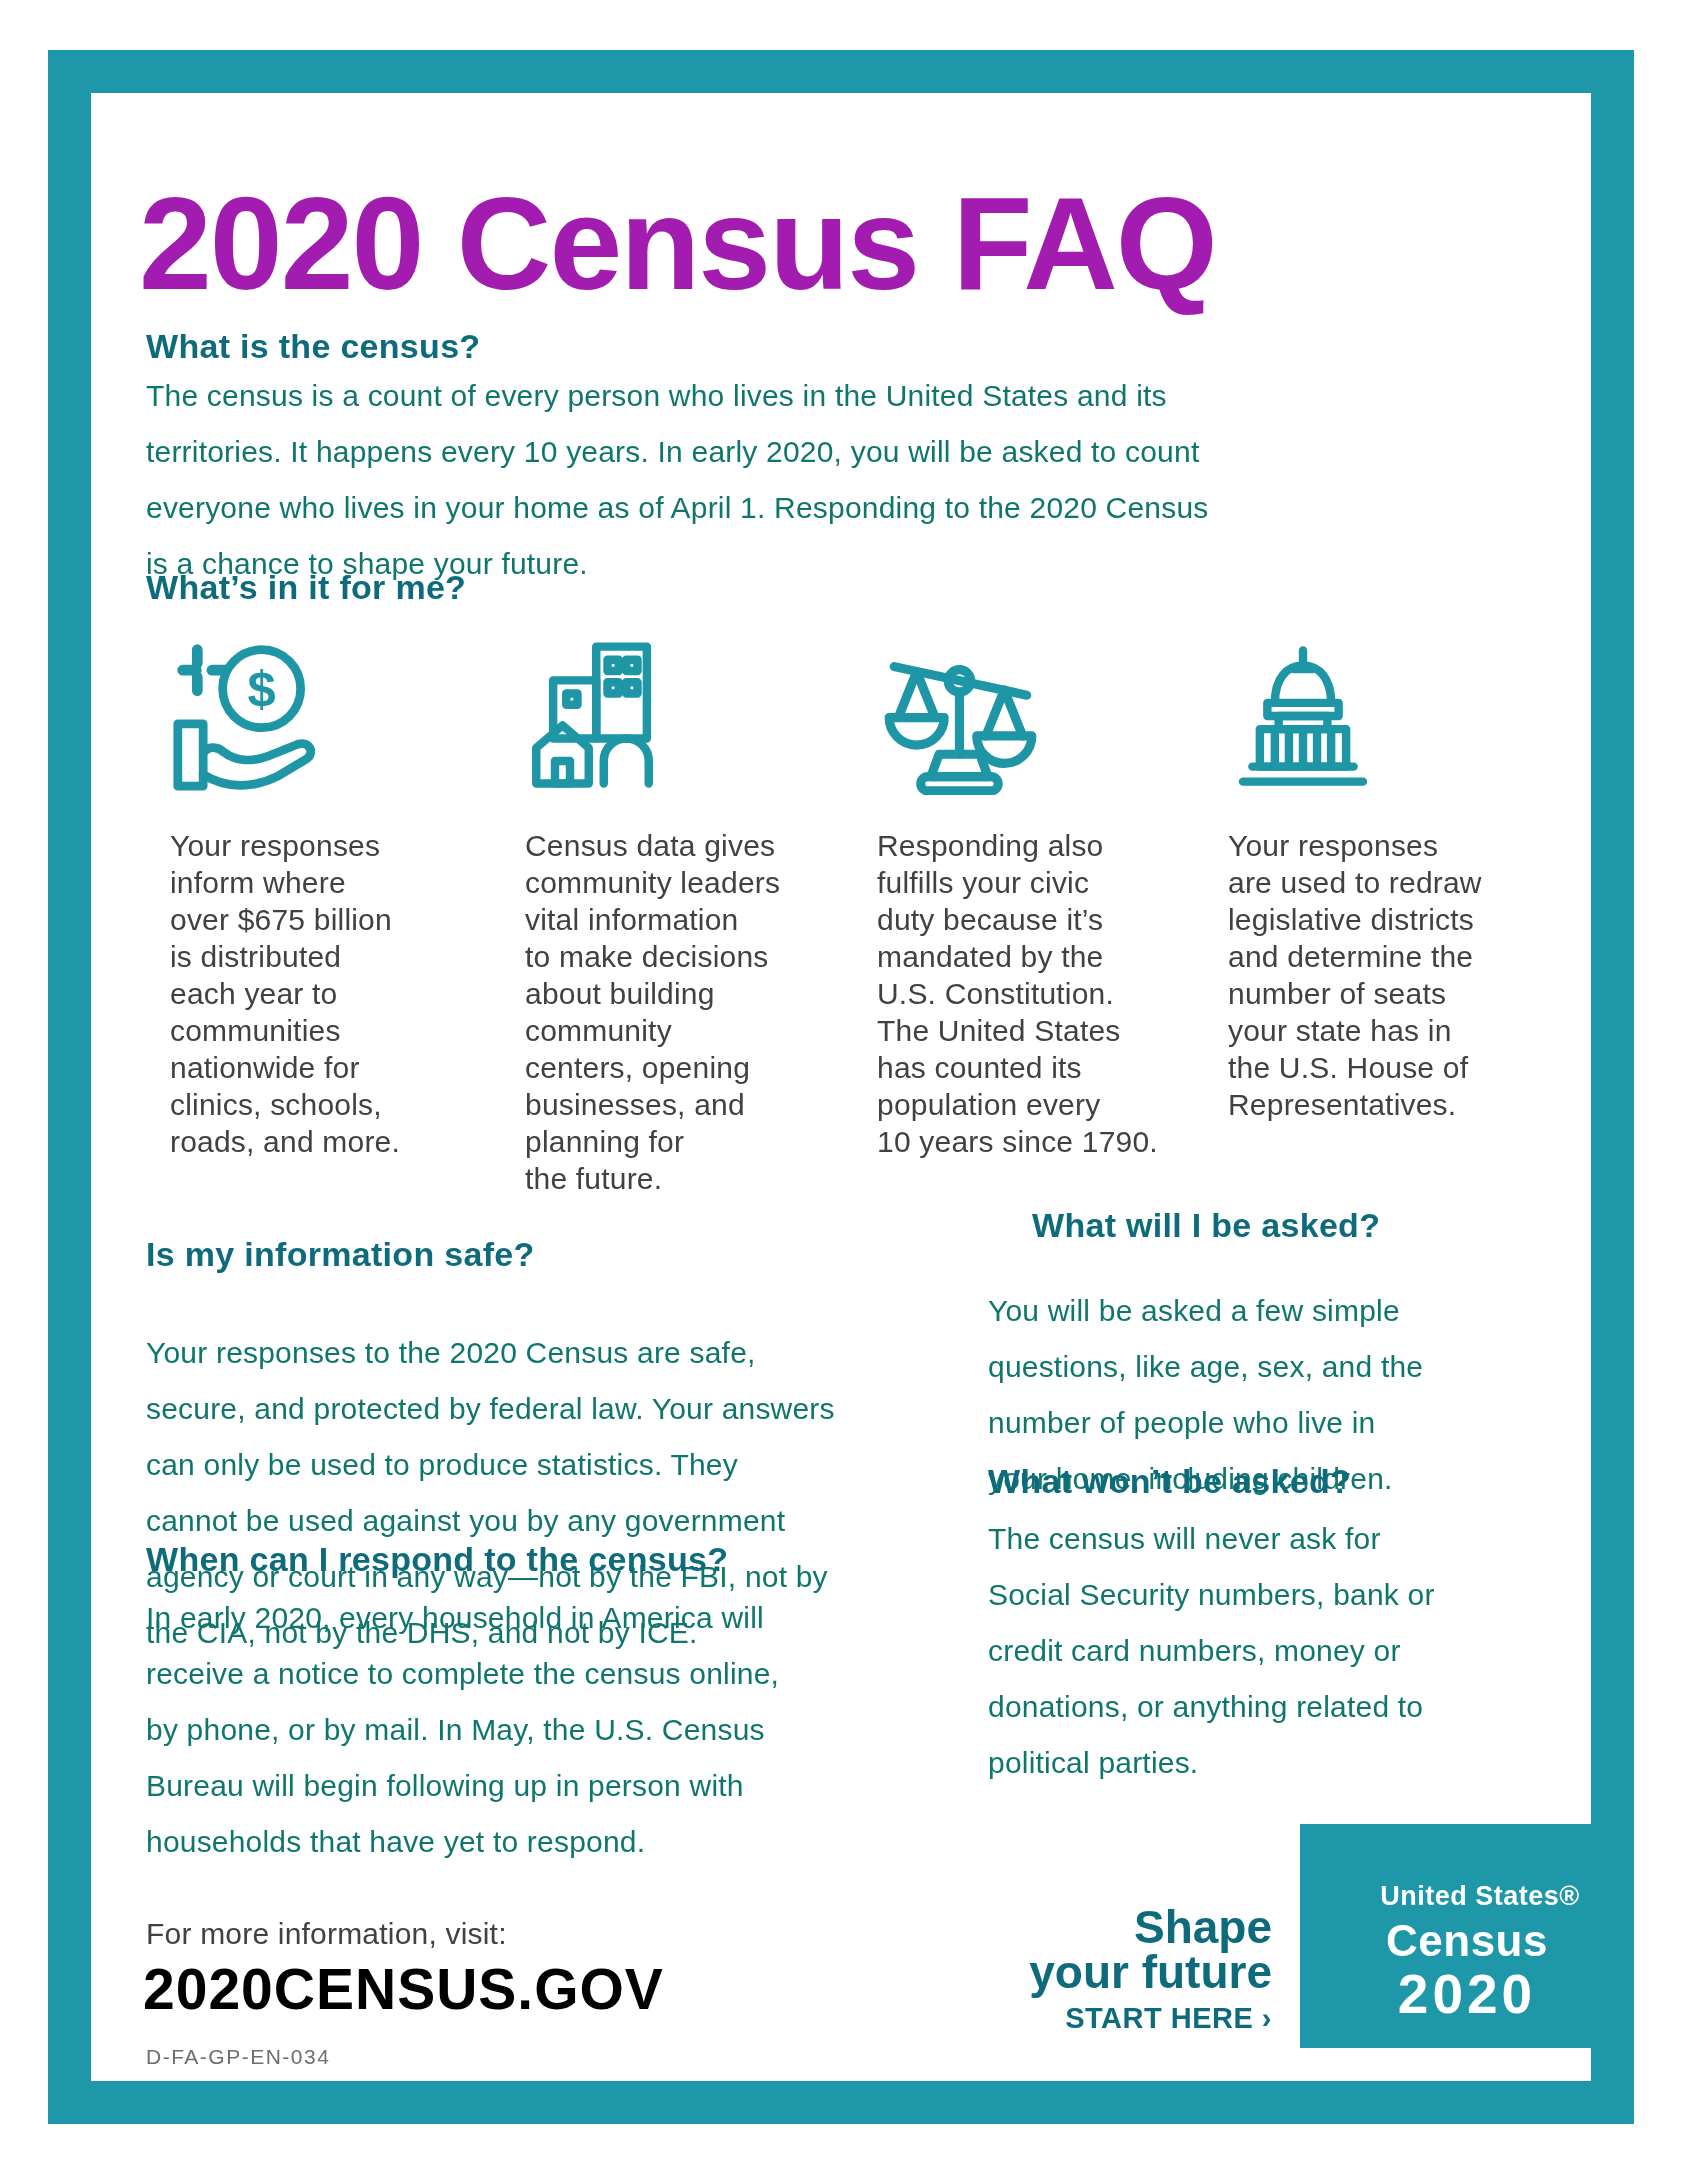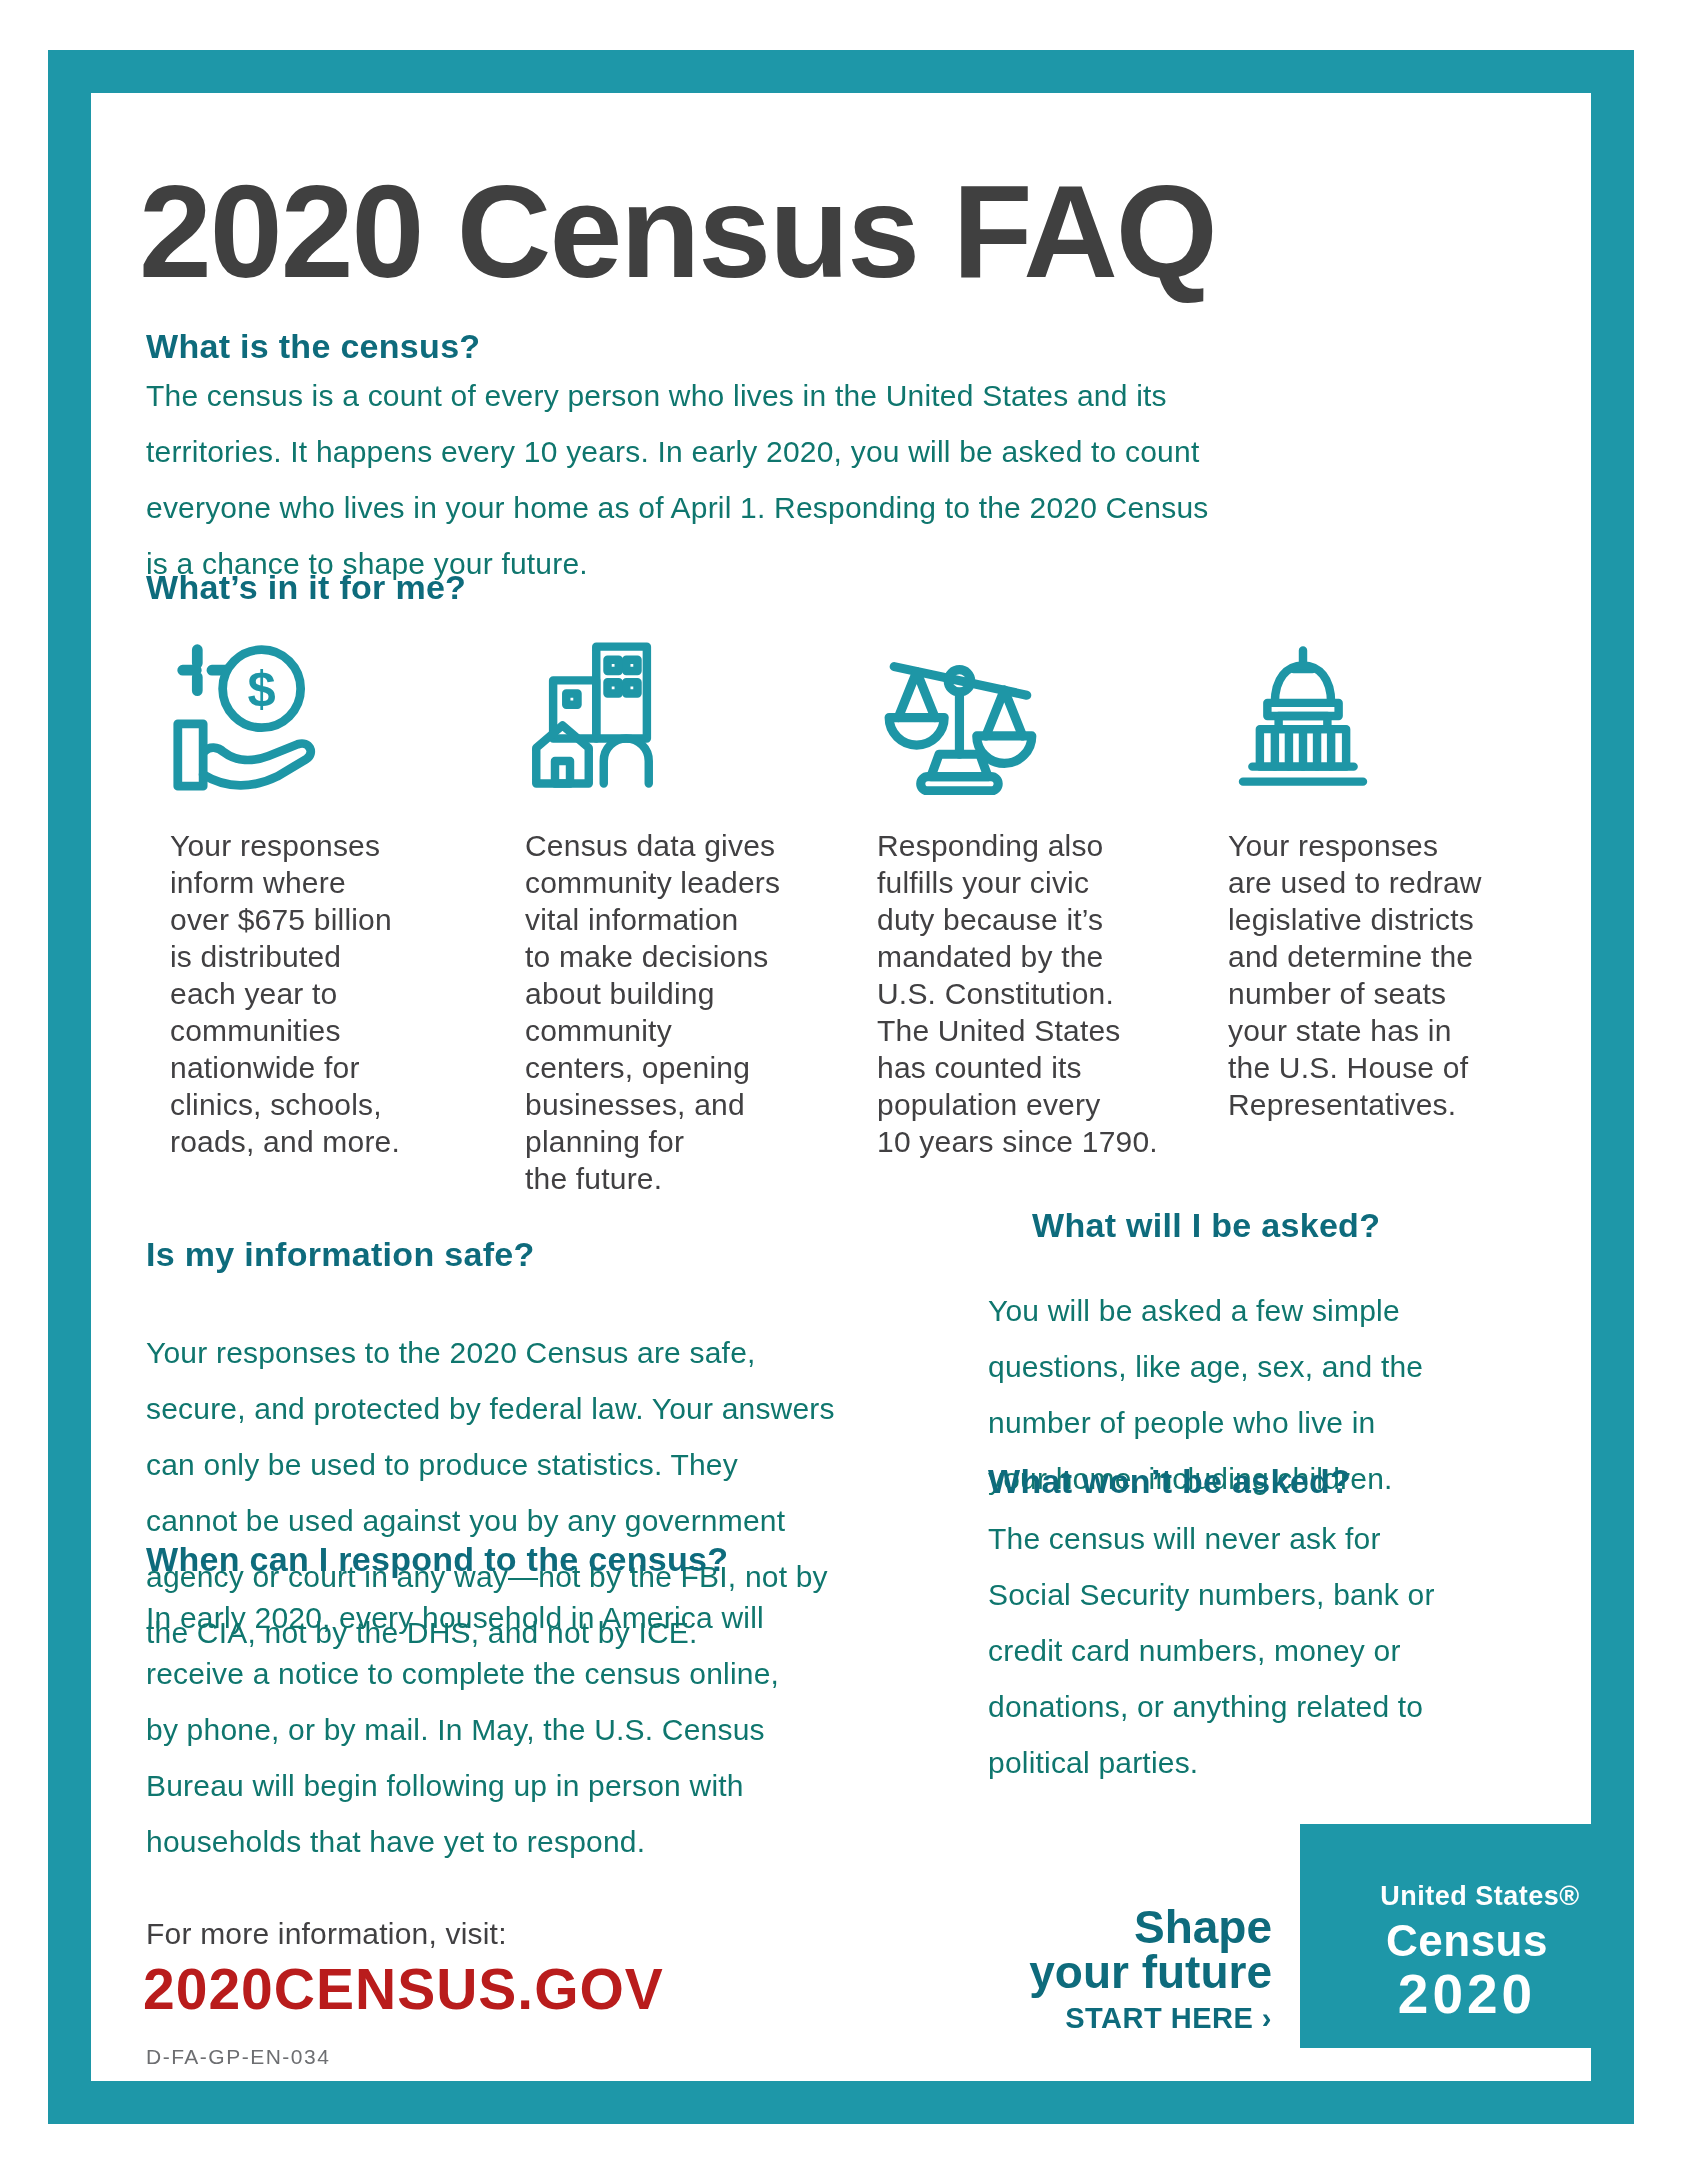--- a/index.html
+++ b/index.html
@@ -6,36 +6,36 @@
   .page{
     position:relative;width:1683px;height:2178px;background:#ffffff;
     font-family:"Liberation Sans",sans-serif;overflow:hidden;
   }
   .frame{
     position:absolute;left:48px;top:50px;width:1586px;height:2074px;
     border:43px solid #1E97A8;box-sizing:border-box;
   }
   .abs{position:absolute;}
   .doc-title{
-    font-weight:700;font-size:131px;color:#404040;letter-spacing:-2px;white-space:nowrap;
+    font-weight:700;font-size:131px;color:#a21caf;letter-spacing:-2px;white-space:nowrap;margin-top:12px;
   }
   .h-teal{
     font-weight:700;font-size:34px;color:#0E6B7C;letter-spacing:0.3px;white-space:nowrap;
   }
   .body-text{
     font-size:30px;line-height:56px;color:#0f766e;letter-spacing:0.2px;white-space:pre-line;
   }
   .col-text{
     font-size:30px;line-height:37px;color:#414042;letter-spacing:0.2px;white-space:pre-line;
   }
   .wiifm-col{position:absolute;top:622px;width:342px;}
   .icon-slot{height:173px;display:flex;align-items:flex-end;}
   .wiifm-col .col-text{margin-top:32px;}
   .info-label{font-size:30px;color:#414042;letter-spacing:0.2px;}
-  .url-text{font-size:57px;font-weight:700;color:#b91c1c;letter-spacing:1px;white-space:nowrap;}
+  .url-text{font-size:57px;font-weight:700;color:#000000;letter-spacing:1px;white-space:nowrap;}
   .doc-number{font-size:21px;color:#6D6E71;letter-spacing:1.5px;}
   .tagline{width:297px;text-align:right;color:#0E6B7C;}
   .tagline .tl-big{font-size:46px;line-height:45px;font-weight:700;}
   .tagline .tl-cta{font-size:29px;line-height:30px;font-weight:700;margin-top:8px;letter-spacing:0.5px;}
   .logo-box{
     position:absolute;left:1300px;top:1824px;width:334px;height:224px;
     background:#1E97A8;color:#ffffff;display:flex;flex-direction:column;align-items:center;
     box-sizing:border-box;padding-top:57px;
   }
   .logo-us{font-size:27px;font-weight:700;margin-left:26px;letter-spacing:0.5px;}

